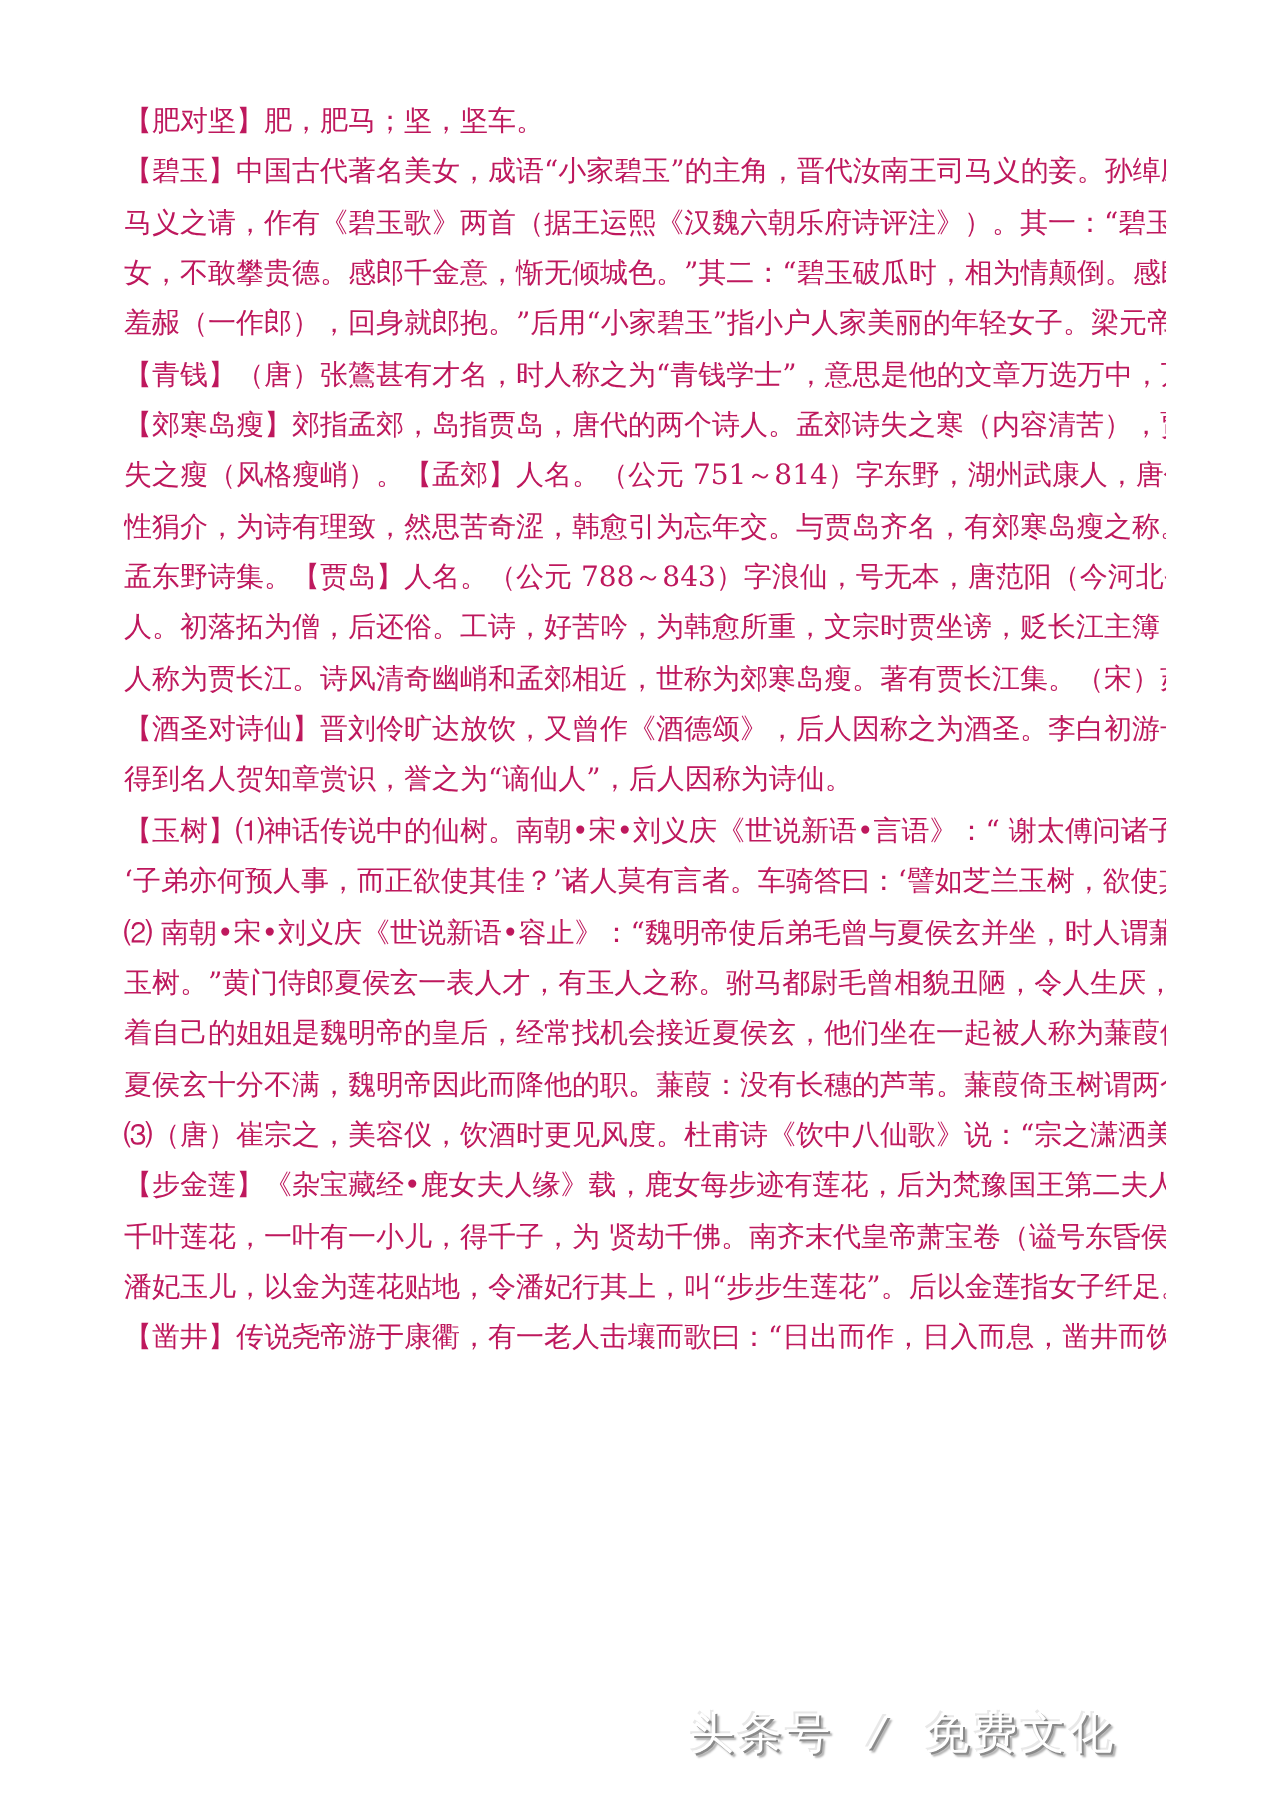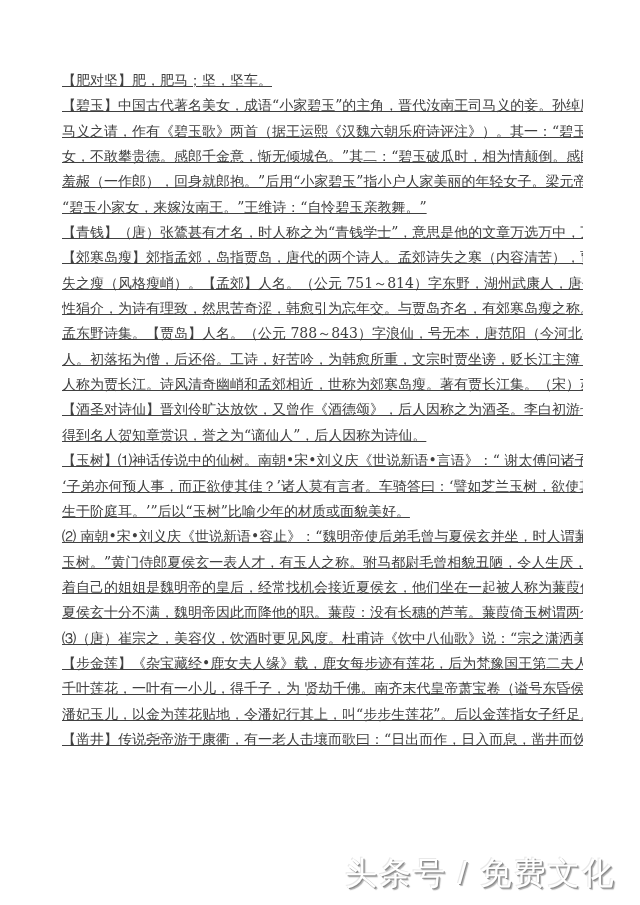--- a/index.html
+++ b/index.html
@@ -1,58 +1,56 @@
 <!DOCTYPE html>
 <html><head>
 <meta charset="utf-8">
 <style>
   html, body { margin: 0; padding: 0; }
   body {
     width: 640px; height: 905px; background: #ffffff; position: relative; overflow: hidden;
     font-family: "DejaVu Serif", "Liberation Serif", serif;
   }
   .page {
-    position: absolute; left: 62px; top: 68px; width: 521px;
-    font-size: 14px; line-height: 25.35px; color: #404040; text-decoration: underline;
+    position: absolute; left: 62px; top: 49px; width: 521px;
+    font-size: 14px; line-height: 25.35px; color: #be185d;
   }
   .line {
     display: block; height: 25.35px; white-space: nowrap;
     text-align: justify; text-align-last: justify; overflow: hidden;
   }
   .line.short { text-align-last: left; }
   .watermark {
     position: absolute; left: 345px; top: 852px;
-    font-family: Liberation Sans, sans-serif;
-    font-size: 32px; letter-spacing: 2px; color: #ffffff;
+    font-family: Liberation Mono, monospace;
+    font-size: 22px; letter-spacing: 2px; color: #ffffff;
     text-shadow: 1px 1px 0 #8a8a8a, 2px 2px 1px #b0b0b0, -1px -1px 0 #e8e8e8;
     white-space: nowrap;
   }
 </style>
 </head>
 <body>
 
 <div class="page">
   <span class="line short">【肥对坚】肥，肥马；坚，坚车。</span>
   <span class="line">【碧玉】中国古代著名美女，成语“小家碧玉”的主角，晋代汝南王司马义的妾。孙绰应司</span>
   <span class="line">马义之请，作有《碧玉歌》两首（据王运熙《汉魏六朝乐府诗评注》）。其一：“碧玉小家</span>
   <span class="line">女，不敢攀贵德。感郎千金意，惭无倾城色。”其二：“碧玉破瓜时，相为情颠倒。感郎不</span>
   <span class="line">羞赧（一作郎），回身就郎抱。”后用“小家碧玉”指小户人家美丽的年轻女子。梁元帝诗：</span>
-  <span class="line short">“碧玉小家女，来嫁汝南王。”王维诗：“自怜碧玉亲教舞。”</span>
   <span class="line">【青钱】（唐）张鷟甚有才名，时人称之为“青钱学士”，意思是他的文章万选万中，万无</span>
   <span class="line">【郊寒岛瘦】郊指孟郊，岛指贾岛，唐代的两个诗人。孟郊诗失之寒（内容清苦），贾岛诗</span>
   <span class="line">失之瘦（风格瘦峭）。【孟郊】人名。（公元 751～814）字东野，湖州武康人，唐代诗人。</span>
   <span class="line">性狷介，为诗有理致，然思苦奇涩，韩愈引为忘年交。与贾岛齐名，有郊寒岛瘦之称。著有</span>
   <span class="line">孟东野诗集。【贾岛】人名。（公元 788～843）字浪仙，号无本，唐范阳（今河北省涿县）</span>
   <span class="line">人。初落拓为僧，后还俗。工诗，好苦吟，为韩愈所重，文宗时贾坐谤，贬长江主簿，故时</span>
   <span class="line">人称为贾长江。诗风清奇幽峭和孟郊相近，世称为郊寒岛瘦。著有贾长江集。（宋）苏轼《祭</span>
   <span class="line">【酒圣对诗仙】晋刘伶旷达放饮，又曾作《酒德颂》，后人因称之为酒圣。李白初游长安，</span>
   <span class="line short">得到名人贺知章赏识，誉之为“谪仙人”，后人因称为诗仙。</span>
   <span class="line">【玉树】⑴神话传说中的仙树。南朝•宋•刘义庆《世说新语•言语》：“ 谢太傅问诸子侄：</span>
   <span class="line">‘子弟亦何预人事，而正欲使其佳？’诸人莫有言者。车骑答曰：‘譬如芝兰玉树，欲使其</span>
-  <span class="line short">生于阶庭耳。’”后以“玉树”比喻少年的材质或面貌美好。</span>
   <span class="line">⑵ 南朝•宋•刘义庆《世说新语•容止》：“魏明帝使后弟毛曾与夏侯玄并坐，时人谓蒹葭倚</span>
   <span class="line">玉树。”黄门侍郎夏侯玄一表人才，有玉人之称。驸马都尉毛曾相貌丑陋，令人生厌，他凭</span>
   <span class="line">着自己的姐姐是魏明帝的皇后，经常找机会接近夏侯玄，他们坐在一起被人称为蒹葭倚玉树，</span>
   <span class="line">夏侯玄十分不满，魏明帝因此而降他的职。蒹葭：没有长穗的芦苇。蒹葭倚玉树谓两个品貌</span>
   <span class="line">⑶（唐）崔宗之，美容仪，饮酒时更见风度。杜甫诗《饮中八仙歌》说：“宗之潇洒美少年，</span>
   <span class="line">【步金莲】《杂宝藏经•鹿女夫人缘》载，鹿女每步迹有莲花，后为梵豫国王第二夫人，生</span>
   <span class="line">千叶莲花，一叶有一小儿，得千子，为 贤劫千佛。南齐末代皇帝萧宝卷（谥号东昏侯）宠爱</span>
   <span class="line short">潘妃玉儿，以金为莲花贴地，令潘妃行其上，叫“步步生莲花”。后以金莲指女子纤足。</span>
   <span class="line">【凿井】传说尧帝游于康衢，有一老人击壤而歌曰：“日出而作，日入而息，凿井而饮，耕</span>
 </div>

